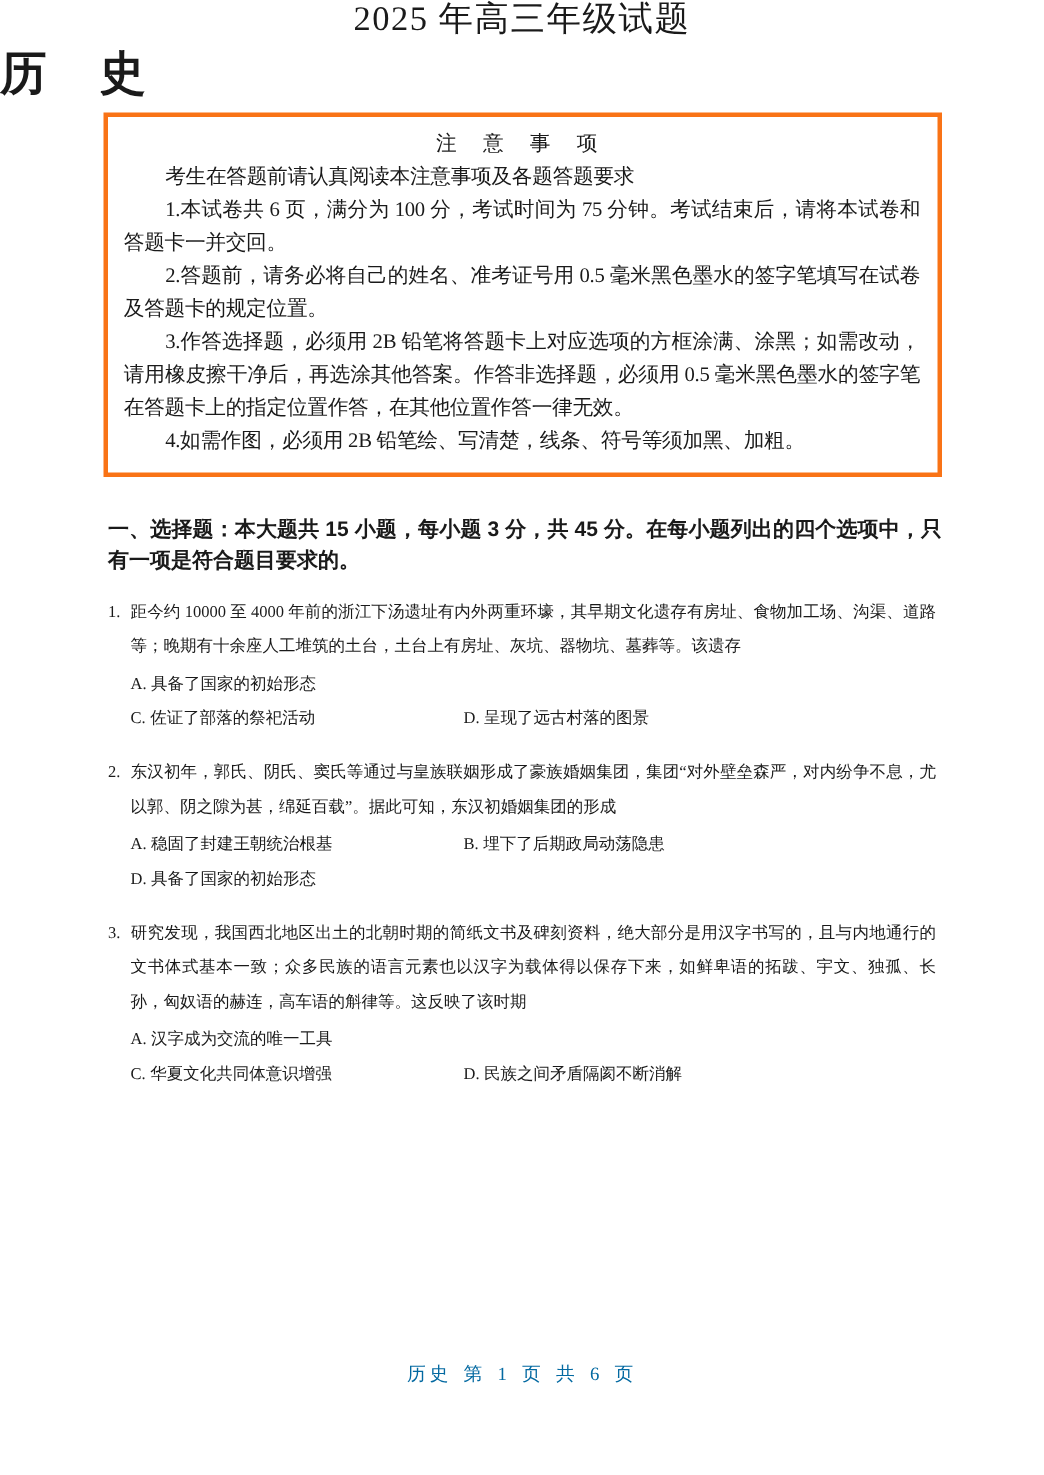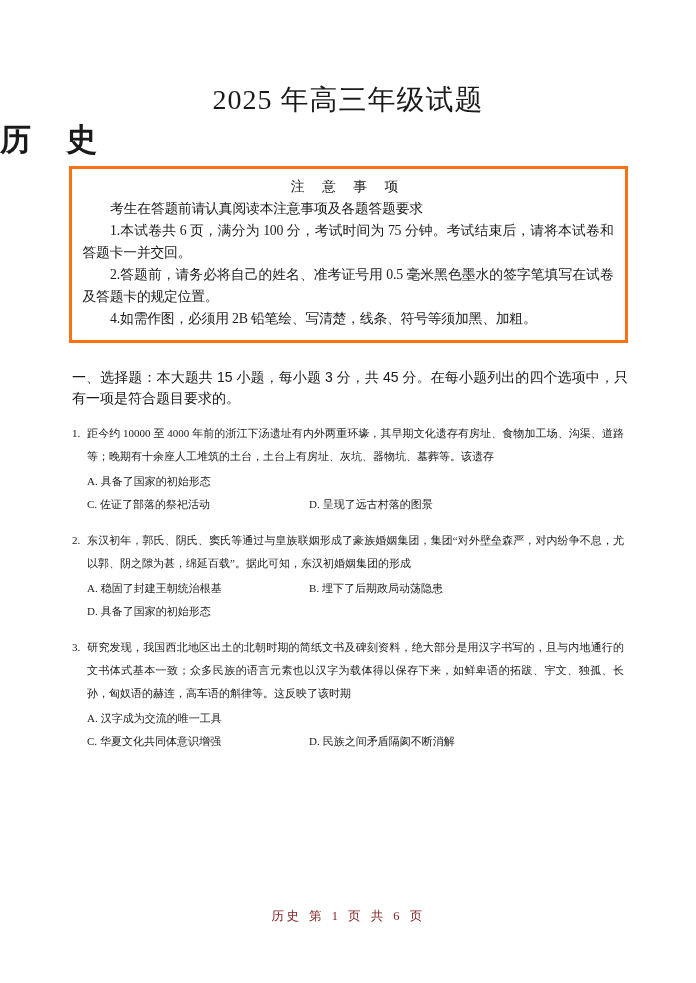--- a/index.html
+++ b/index.html
@@ -7,23 +7,22 @@
     position: relative;
     width: 696px;
     height: 983px;
     background: #ffffff;
     color: #1a1a1a;
     font-family: "Liberation Serif", "DejaVu Serif", serif;
     overflow: hidden;
   }
   .title {
     margin: 0;
-    padding-top: 85px;
     text-align: center;
-    font-size: 28px;
+    font-size: 23px;
     font-weight: normal;
     letter-spacing: 1px;
     line-height: 1.1;
   }
   .subject {
     margin: 7px 0 0 0;
     text-align: left;
     font-size: 31px;
     font-weight: bold;
     letter-spacing: 2px;
@@ -45,21 +44,21 @@
     line-height: 23px;
   }
   .notice-line {
     margin: 0;
     text-indent: 2em;
     text-align: justify;
   }
   .section-heading {
     margin: 24px 68px 0 72px;
     font-family: "Liberation Sans", "DejaVu Sans", sans-serif;
-    font-weight: normal;
+    font-weight: bold;
     font-size: 14px;
     line-height: 21px;
     text-align: justify;
   }
   .question {
     margin: 13px 72px 0 72px;
     font-size: 11px;
     line-height: 23px;
   }
   .stem {
@@ -83,36 +82,37 @@
   .opt-label { margin-right: 3px; }
   .footer {
     position: absolute;
     left: 0;
     top: 908px;
     width: 100%;
     text-align: center;
     font-size: 12.5px;
     letter-spacing: 2.5px;
     word-spacing: 2px;
-    color: #7f1d1d;
+    color: #0369a1;
   }
 </style>
 </head>
 <body>
 
 <div class="page">
 
   <h1 class="title">2025 年高三年级试题</h1>
   <h2 class="subject">历　史</h2>
 
   <div class="notice-box">
     <div class="notice-heading">注 意 事 项</div>
     <p class="notice-line">考生在答题前请认真阅读本注意事项及各题答题要求</p>
     <p class="notice-line">1.本试卷共 6 页，满分为 100 分，考试时间为 75 分钟。考试结束后，请将本试卷和答题卡一并交回。</p>
     <p class="notice-line">2.答题前，请务必将自己的姓名、准考证号用 0.5 毫米黑色墨水的签字笔填写在试卷及答题卡的规定位置。</p>
+    <p class="notice-line">3.作答选择题，必须用 2B 铅笔将答题卡上对应选项的方框涂满、涂黑；如需改动，请用橡皮擦干净后，再选涂其他答案。作答非选择题，必须用 0.5 毫米黑色墨水的签字笔在答题卡上的指定位置作答，在其他位置作答一律无效。</p>
     <p class="notice-line">4.如需作图，必须用 2B 铅笔绘、写清楚，线条、符号等须加黑、加粗。</p>
   </div>
 
   <div class="section-heading">一、选择题：本大题共 15 小题，每小题 3 分，共 45 分。在每小题列出的四个选项中，只有一项是符合题目要求的。</div>
 
   <div class="question">
     <p class="stem"><span class="qnum">1.</span><span>距今约 10000 至 4000 年前的浙江下汤遗址有内外两重环壕，其早期文化遗存有房址、食物加工场、沟渠、道路等；晚期有十余座人工堆筑的土台，土台上有房址、灰坑、器物坑、墓葬等。该遗存</span></p>
     <div class="options">
       <div class="opt-row">
         <span class="opt opt-left"><span class="opt-label">A.</span><span>具备了国家的初始形态</span></span>

